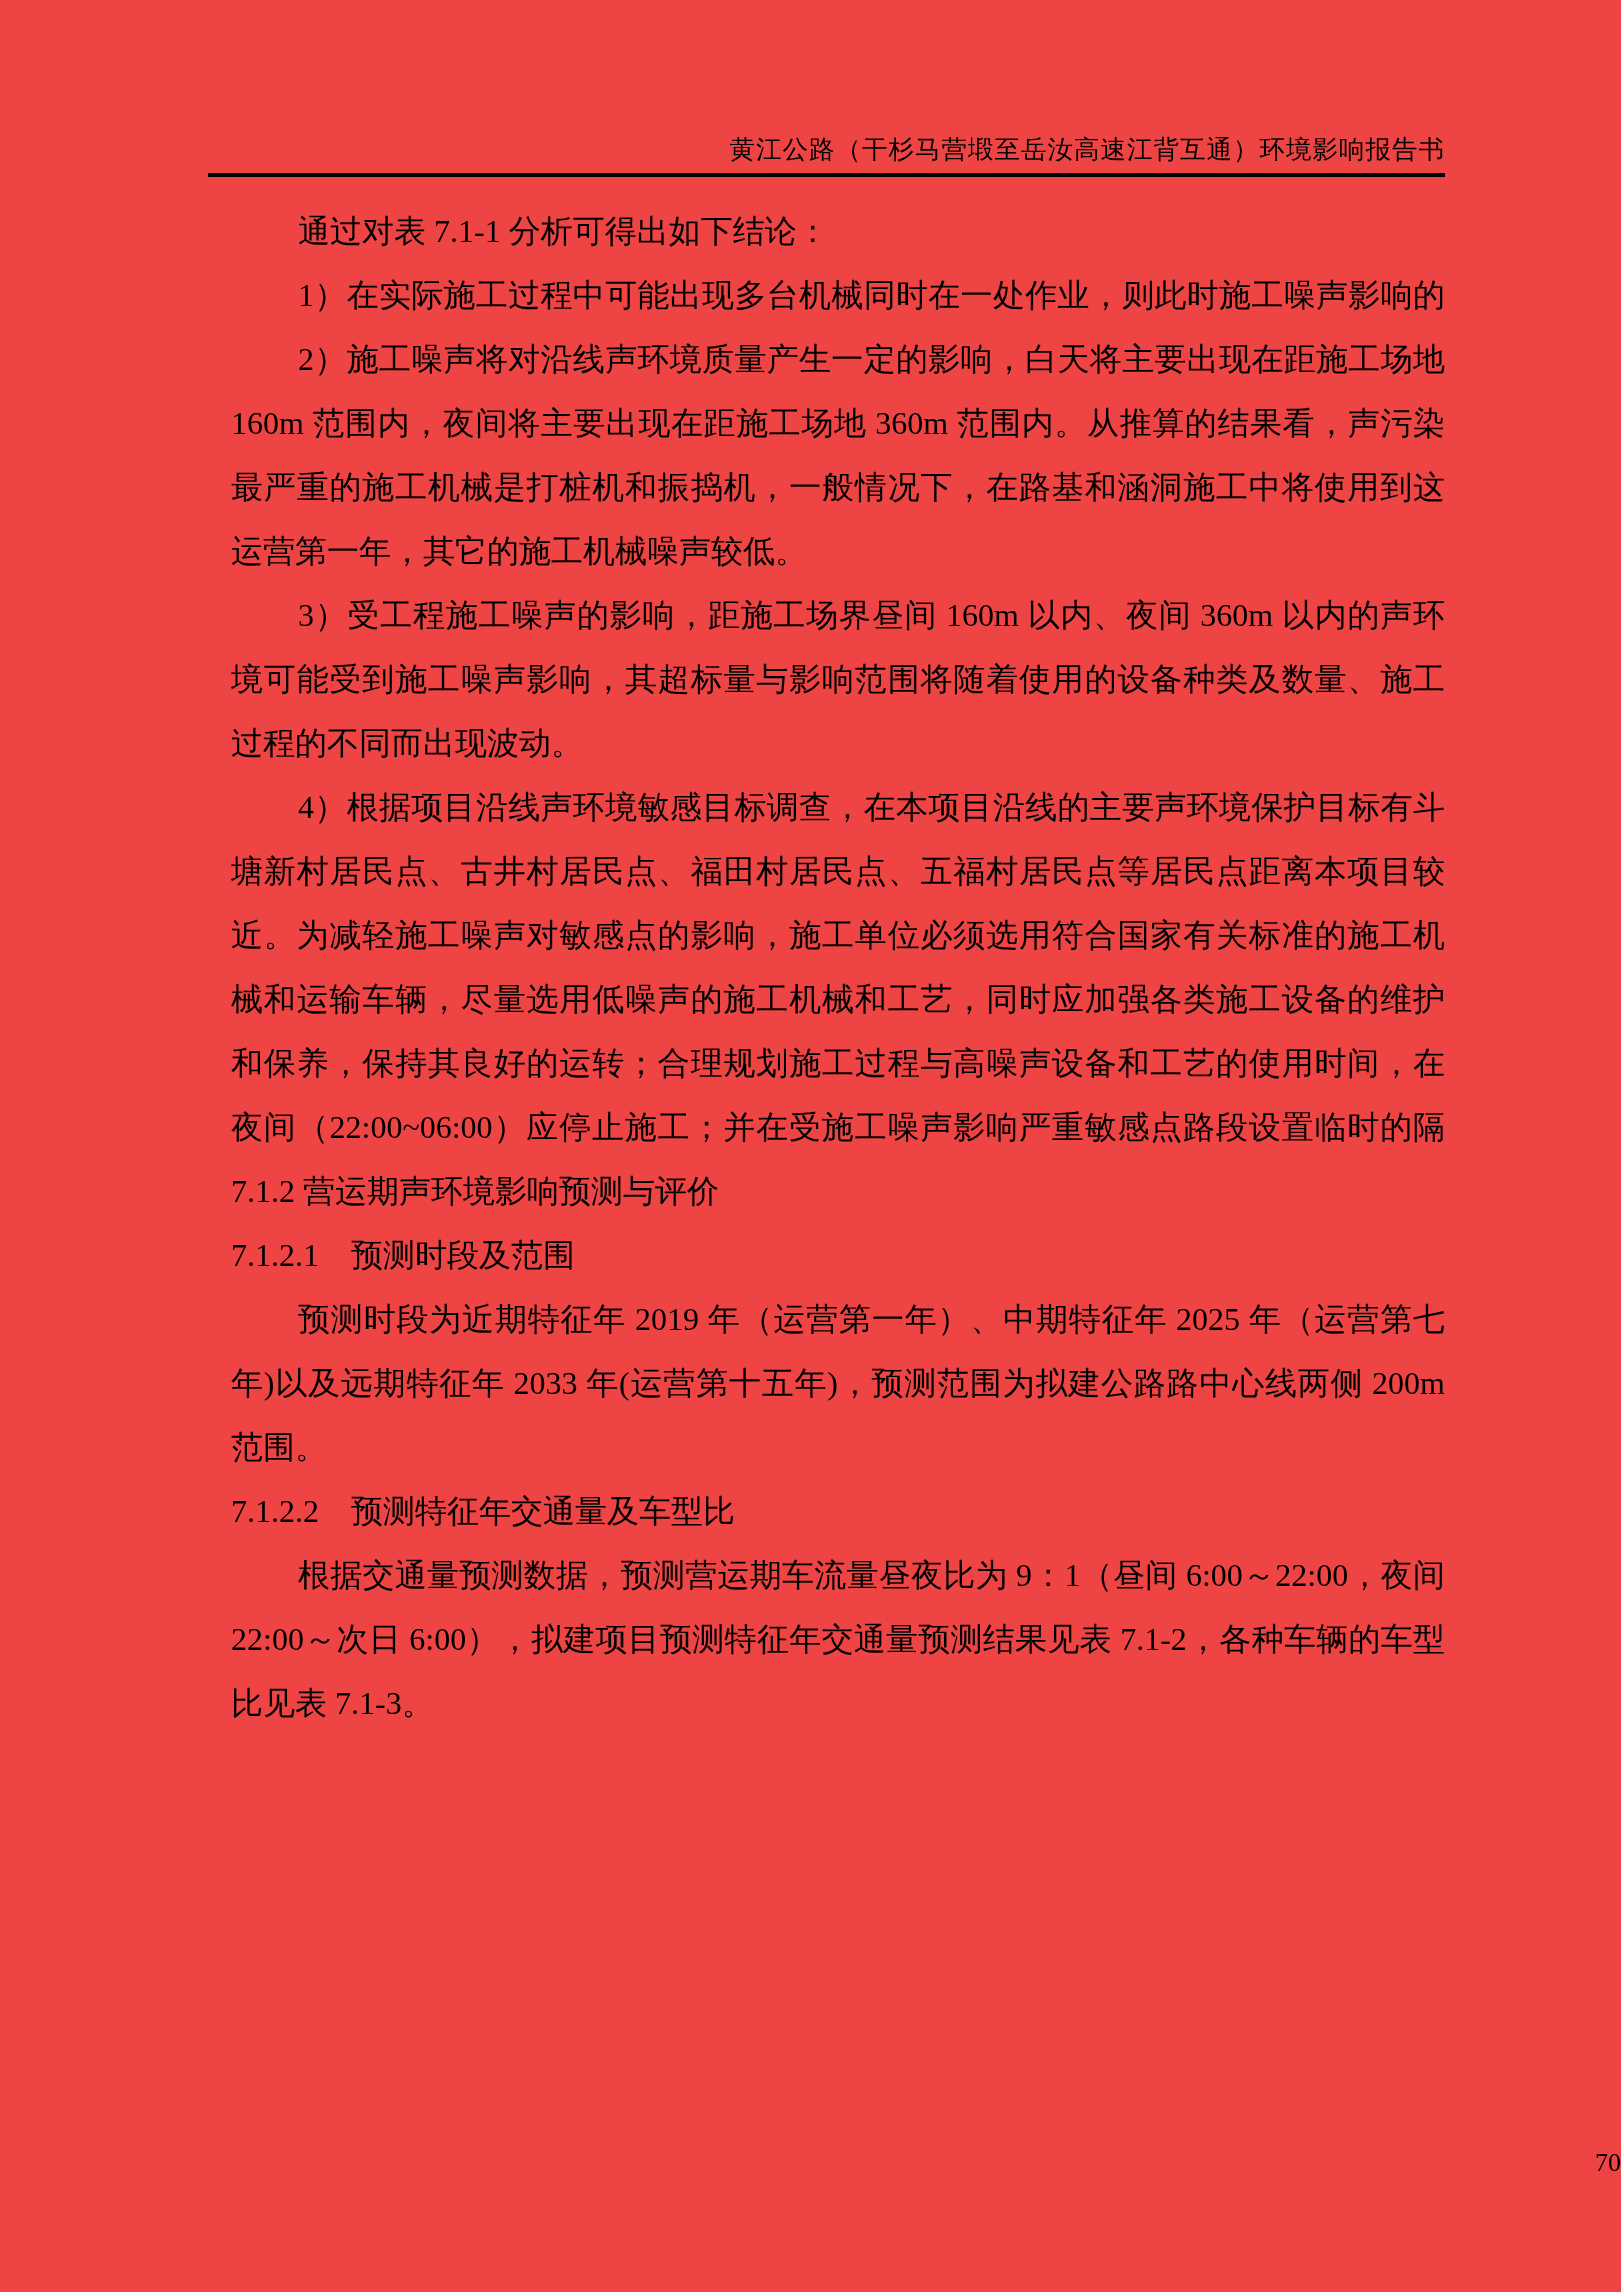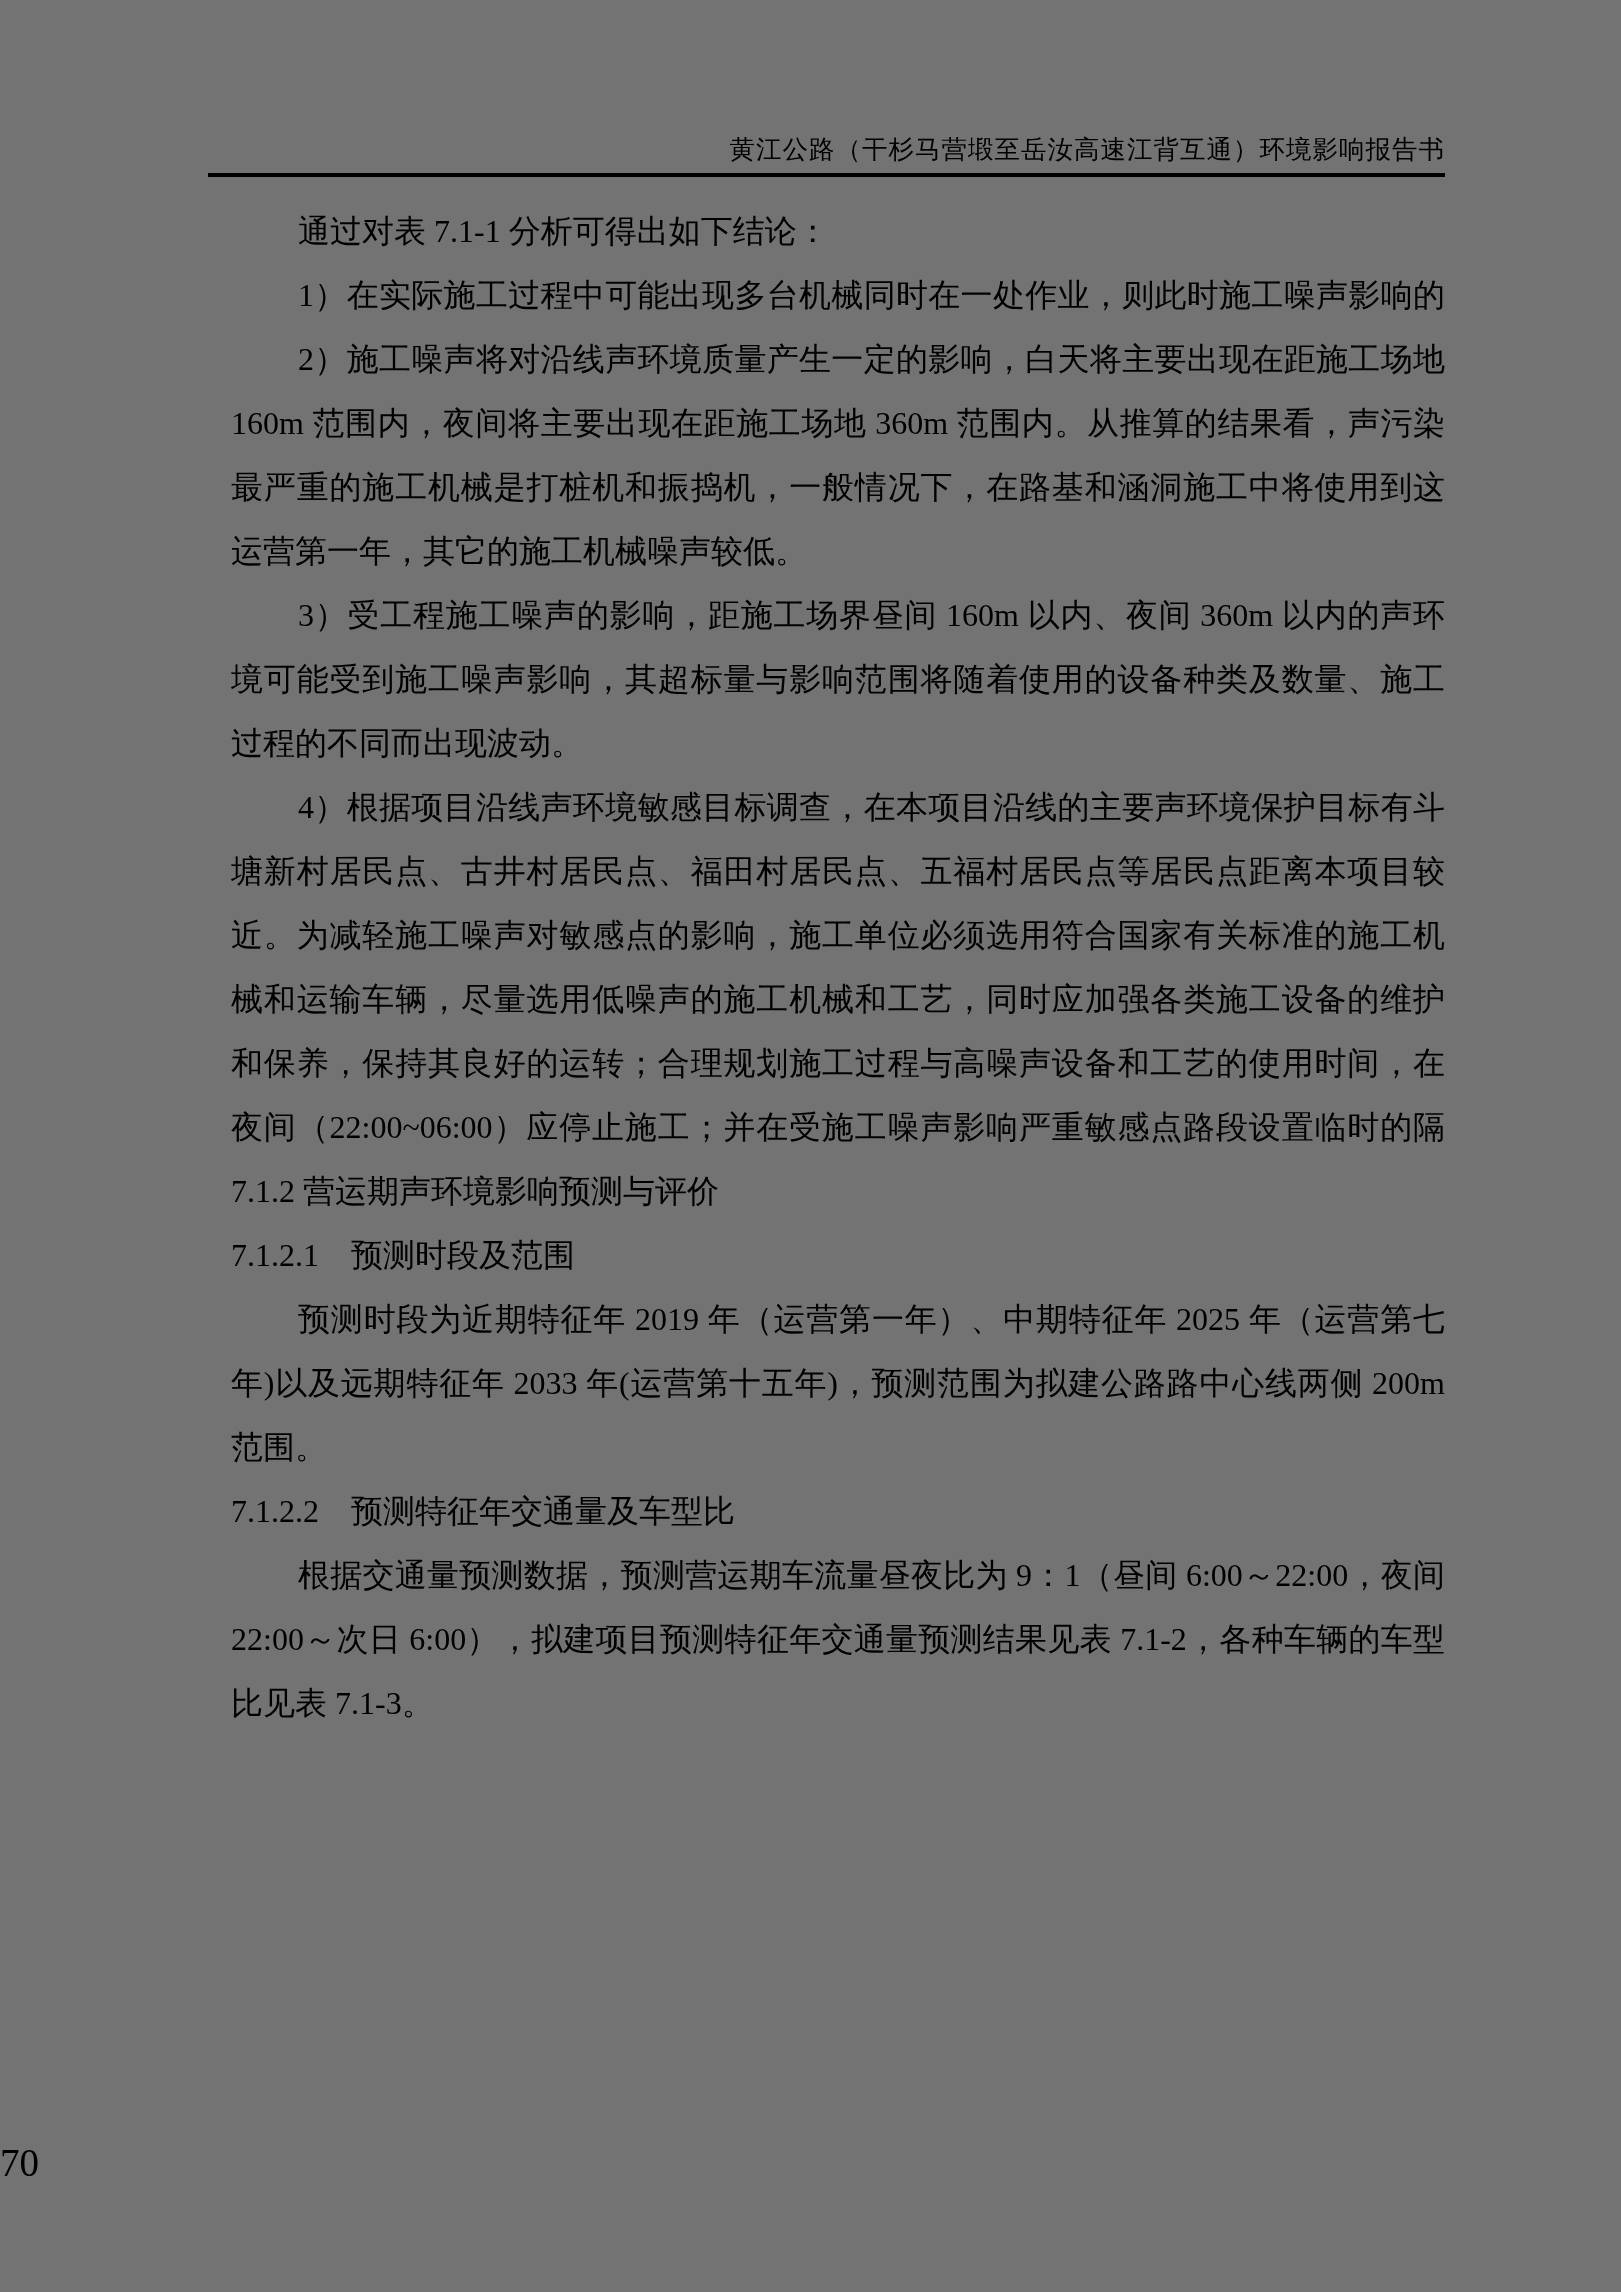--- a/index.html
+++ b/index.html
@@ -5,21 +5,21 @@
   html, body {
     margin: 0;
     padding: 0;
     background: #9e9e9e;
   }
   .page {
     position: relative;
     width: 1621px;
     height: 2293px;
     margin: 0 auto;
-    background: #737373;
+    background: #ef4444;
     color: #000000;
     font-family: "Liberation Serif", "DejaVu Serif", serif;
     overflow: hidden;
   }
   .page-header-title {
     position: absolute;
     left: 208px;
     width: 1237px;
     top: 133px;
     text-align: right;
@@ -61,22 +61,22 @@
   }
   .line.heading {
     text-align: left;
     text-align-last: left;
   }
   .page-footer {
     position: absolute;
     left: 0;
     width: 100%;
     top: 2145px;
-    text-align: left;
-    font-size: 39px;
+    text-align: right;
+    font-size: 26px;
     line-height: 35px;
   }
 </style>
 </head>
 <body>
 
 <div class="page">
 
   <div class="page-header-title">黄江公路（干杉马营塅至岳汝高速江背互通）环境影响报告书</div>
 

